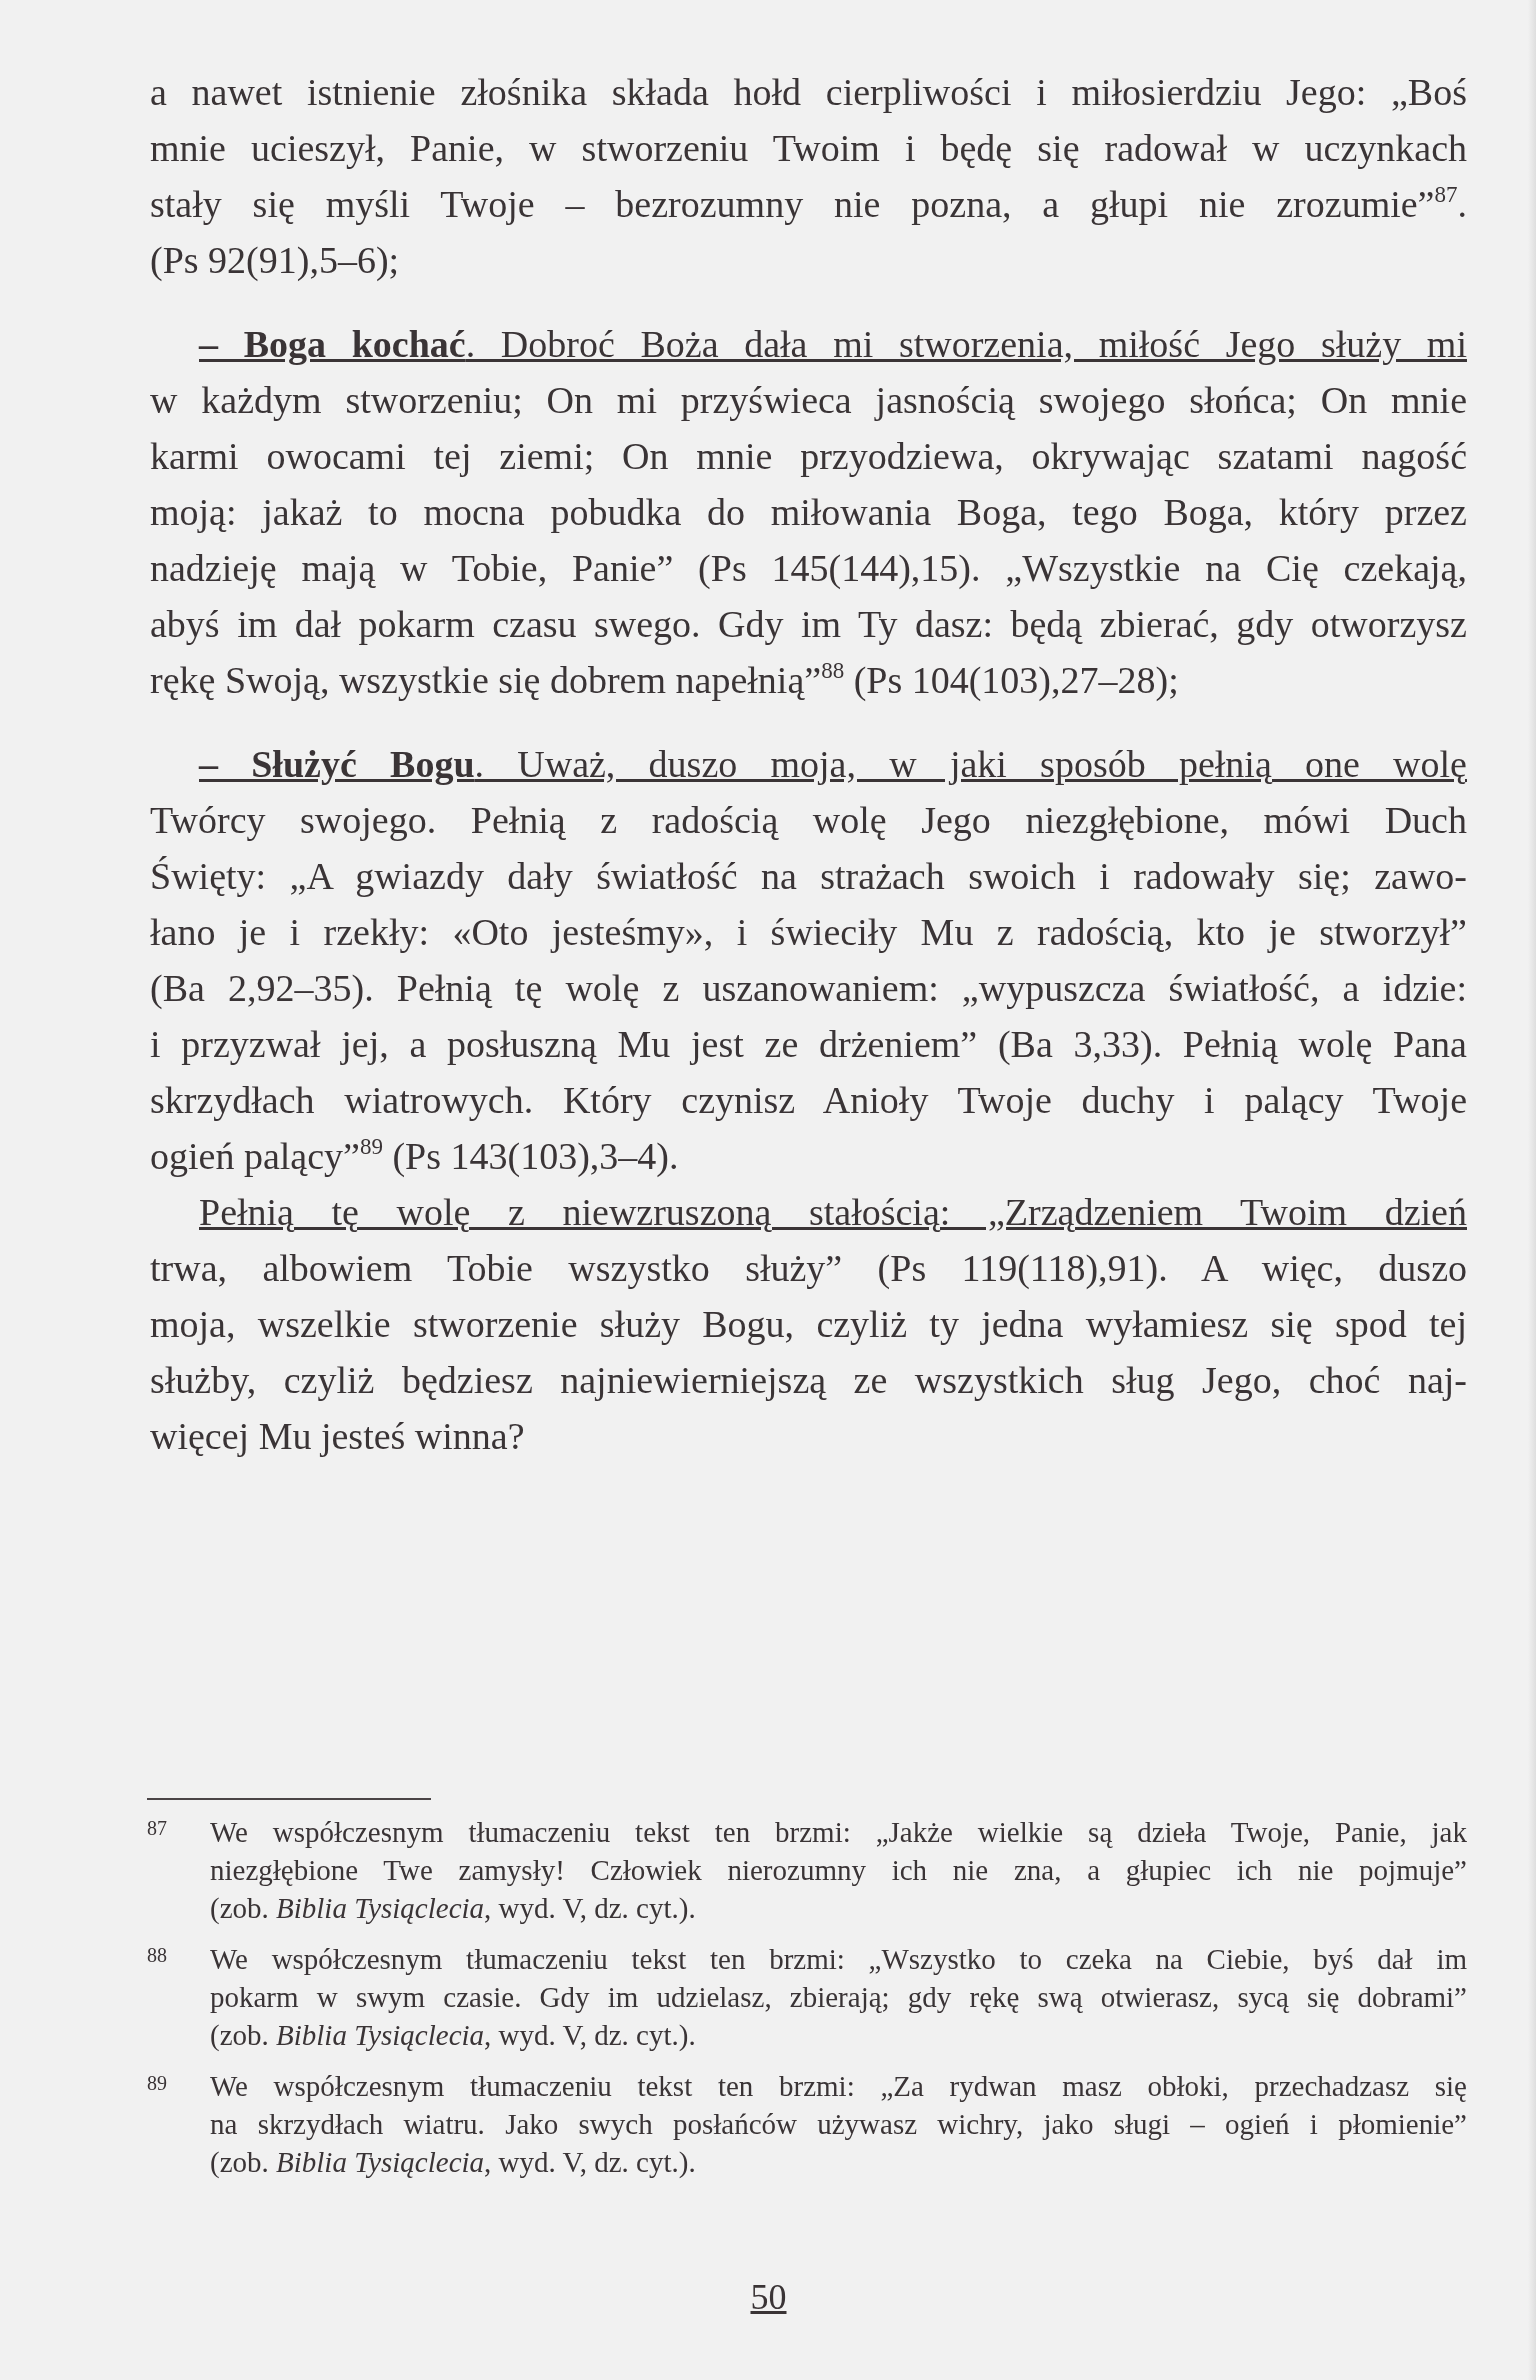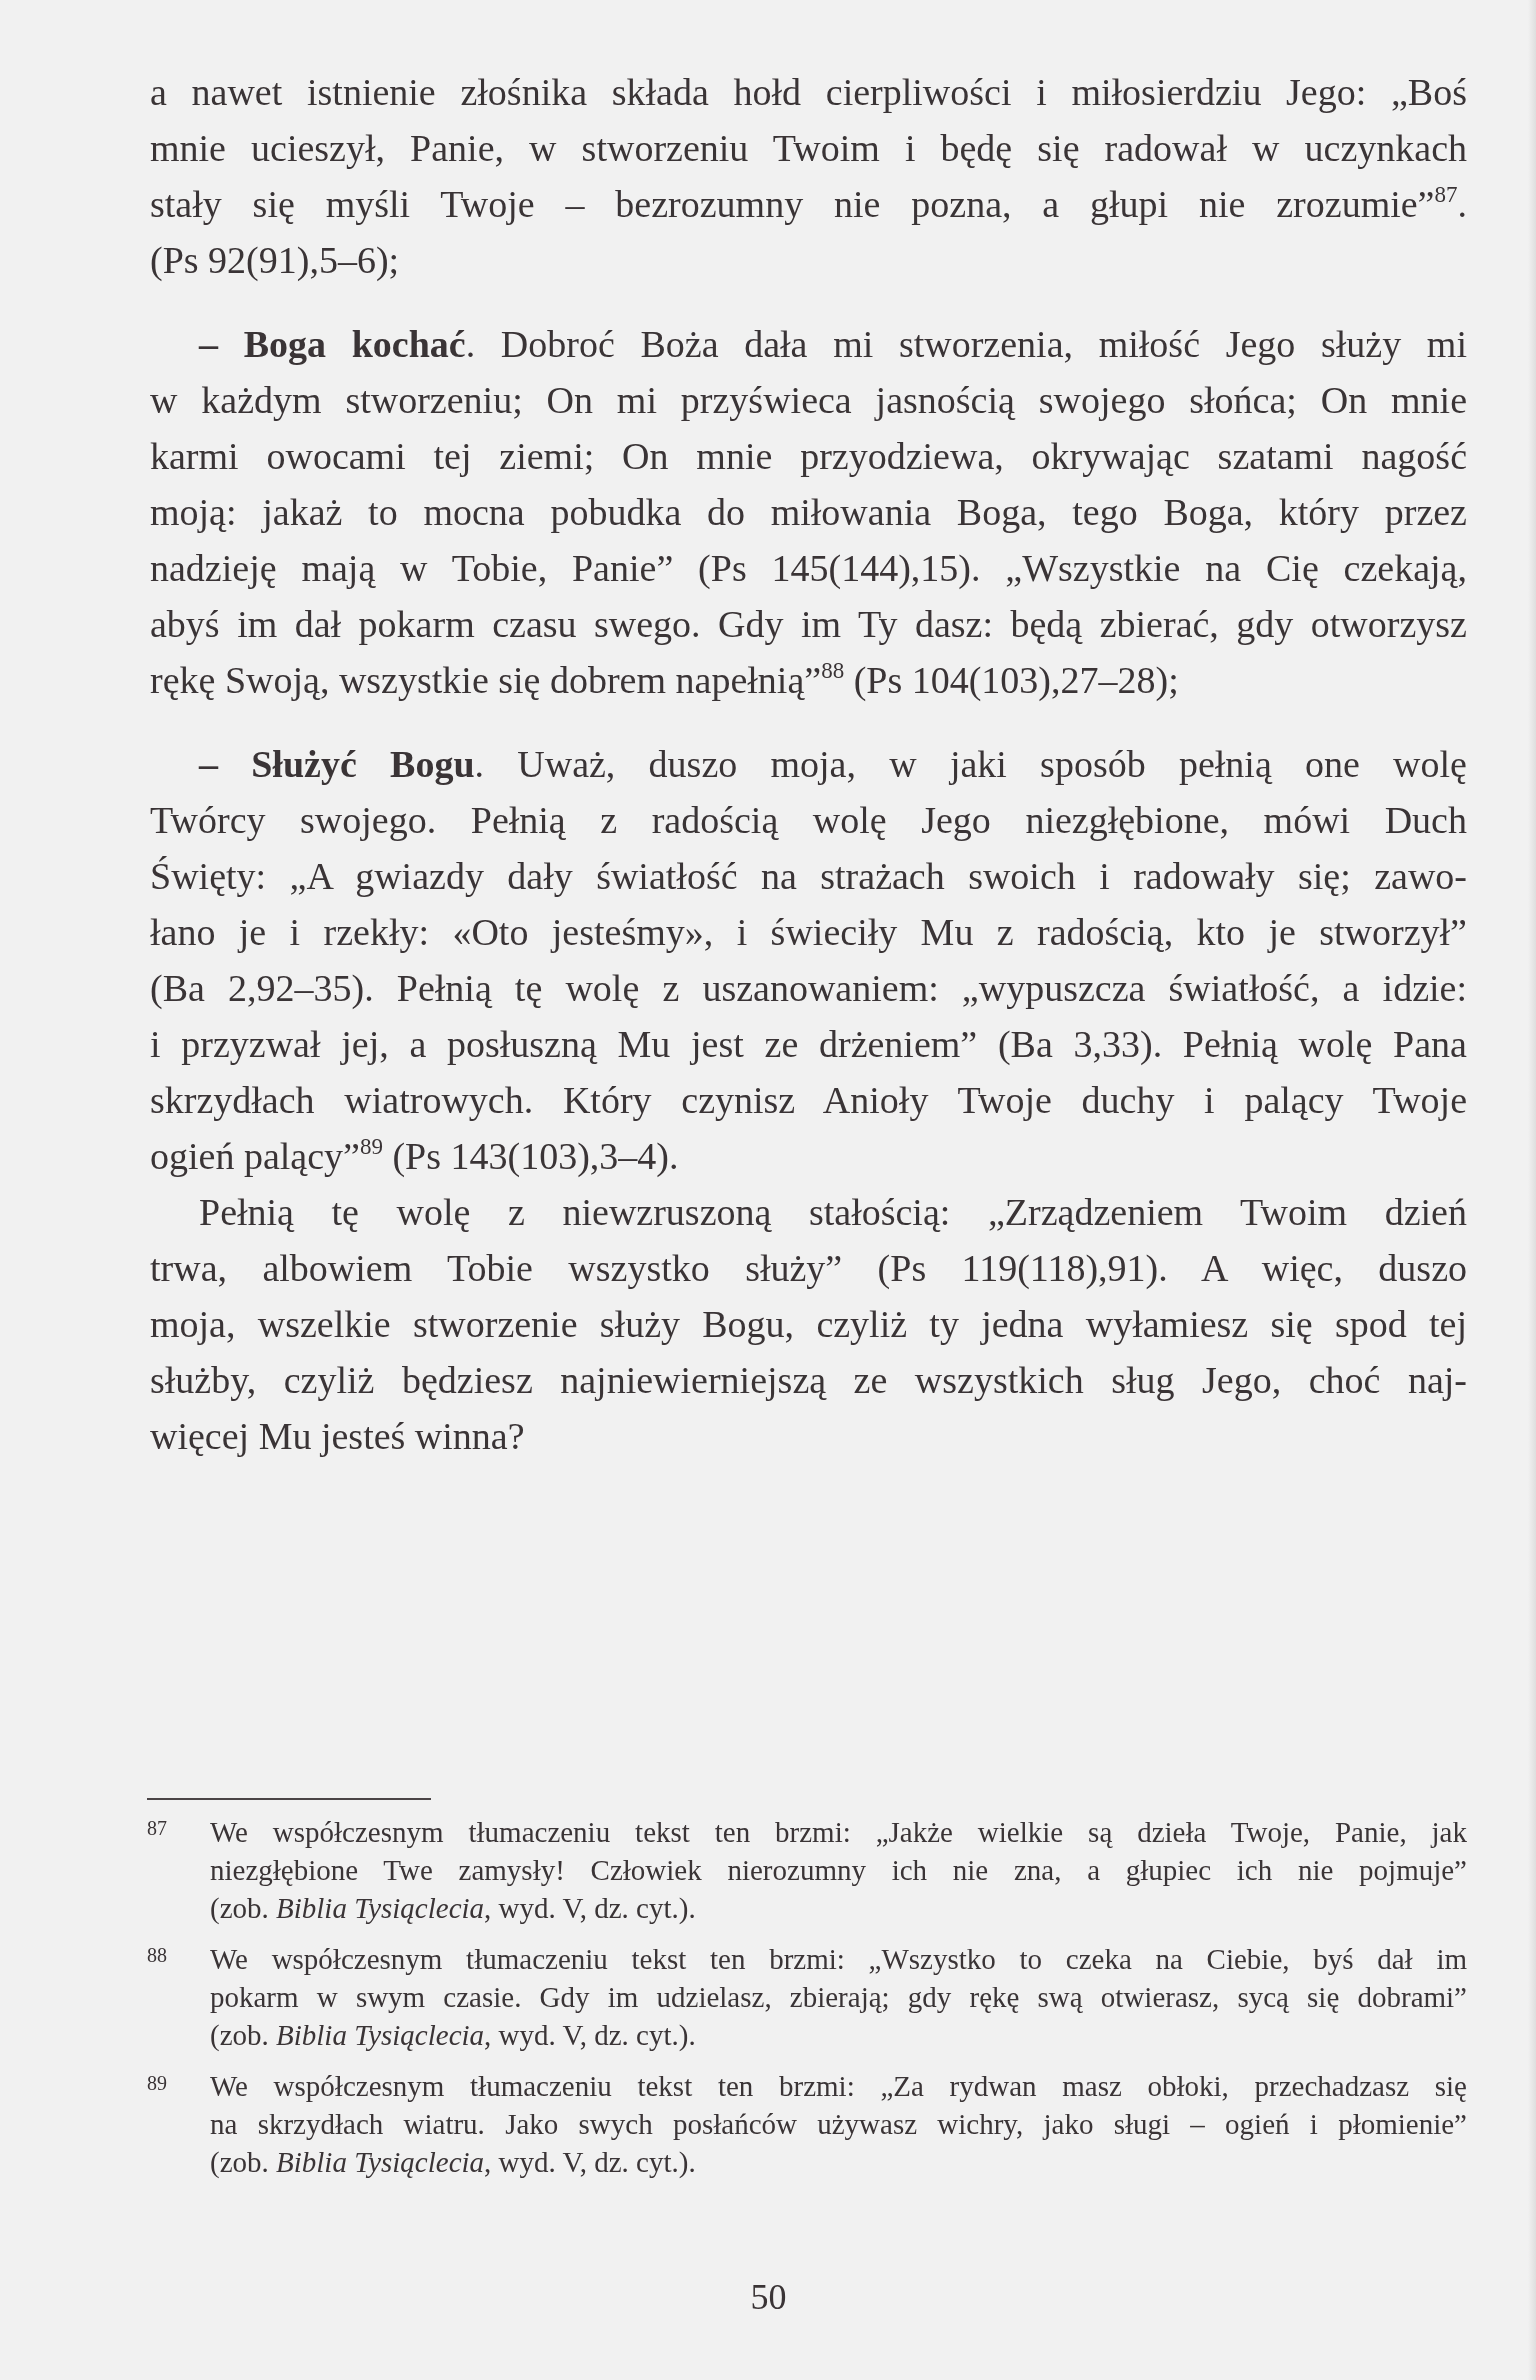--- a/index.html
+++ b/index.html
@@ -17,21 +17,21 @@
   .body-text {
     position: absolute; left: 150px; top: 64px; width: 1317px;
     font-size: 38px; line-height: 56px;
   }
   .line {
     display: block; white-space: nowrap;
     text-align: justify; text-align-last: justify;
     height: 56px; overflow: visible;
   }
   .line.last { text-align-last: left; }
-  .line.indent { padding-left: 49px; }
+  .line.indent { padding-left: 49px; text-decoration: underline; }
   .gap { display: block; height: 28px; }
   b { font-weight: bold; }
   sup { font-size: 23px; line-height: 0; vertical-align: 15px; }
   .rule {
     position: absolute; left: 147px; top: 1798px; width: 284px; height: 1.9px;
     background: #4a4446;
   }
   .footnotes {
     position: absolute; left: 147px; top: 1813px; width: 1320px;
     font-size: 29px; line-height: 38px;
@@ -41,21 +41,21 @@
     position: absolute; left: 0; top: -3.8px; font-size: 20px;
   }
   .fn-line {
     display: block; white-space: nowrap;
     text-align: justify; text-align-last: justify; height: 38px;
   }
   .fn-line.last { text-align-last: left; }
   i { }
   .page-number {
     position: absolute; left: 0; width: 1537px; top: 2276px;
-    text-align: center; font-size: 36px;
+    text-align: center; font-size: 36px; text-decoration: underline;
   }
 </style>
 </head>
 <body>
 
 <div class="page-edge"></div>
 
 <div class="body-text">
 
   <div>

